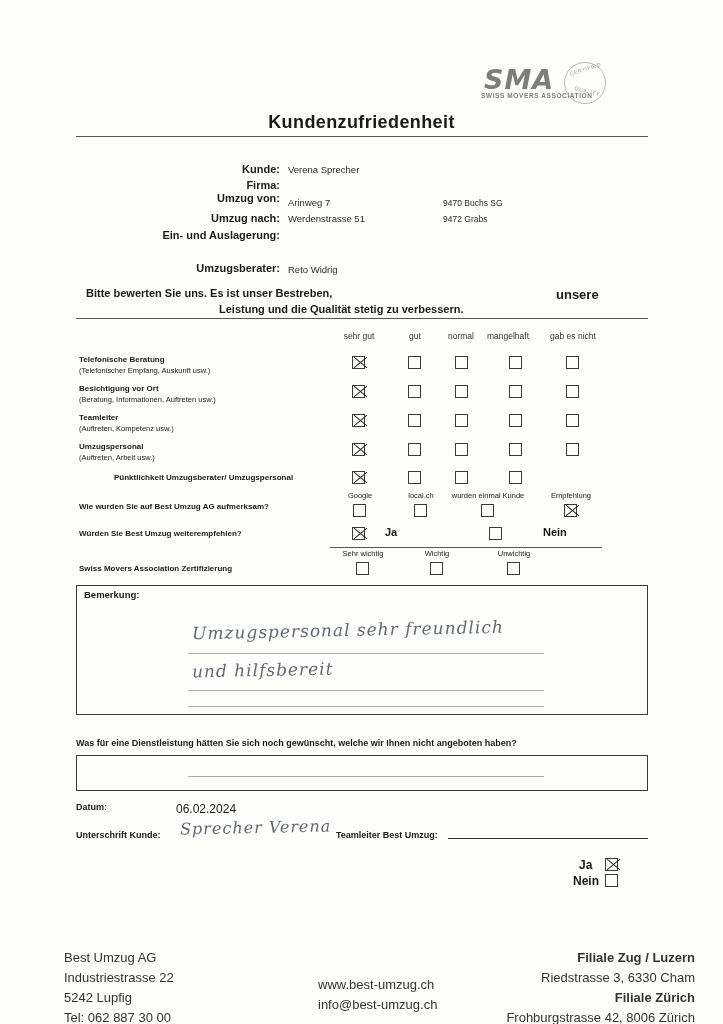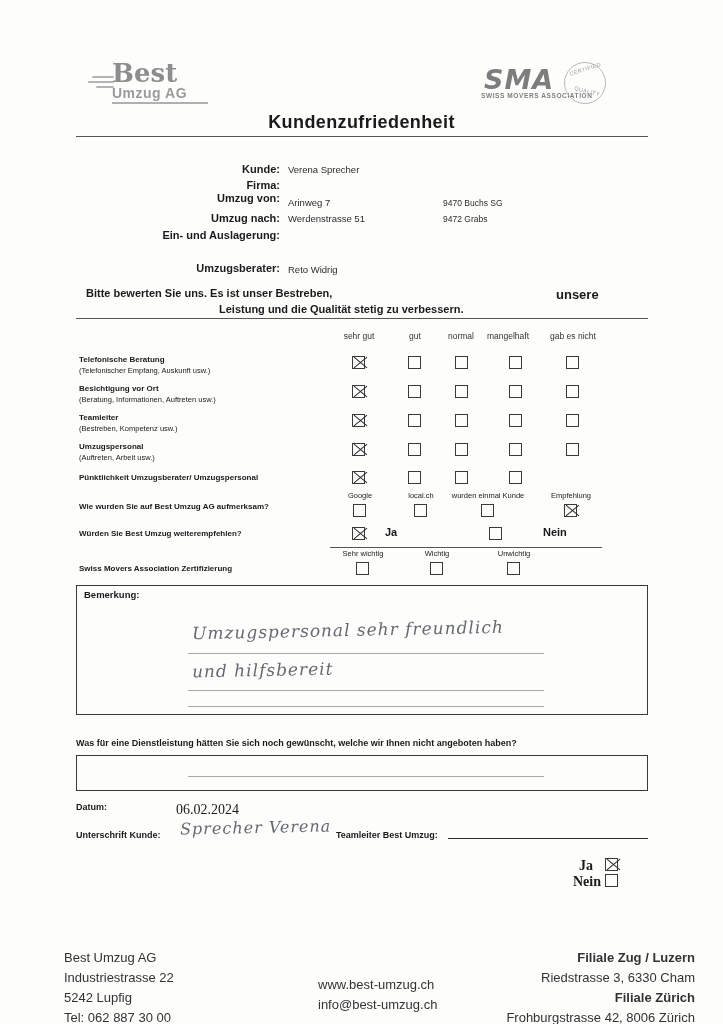--- a/index.html
+++ b/index.html
@@ -295,22 +295,21 @@
     box-sizing: border-box;
   }
 
   .lbl-bold {
     position: absolute;
     font-size: 9px;
     font-weight: 700;
   }
   .val-plain {
     position: absolute;
-    font-size: 14px;
-    font-family: Liberation Serif, serif;
+    font-size: 12px;
   }
   .sig-line {
     position: absolute;
     height: 1px;
     background: #2b2b2b;
   }
 
   .consent {
     position: absolute;
     left: 76px;
@@ -331,30 +330,20 @@
   }
   .footer.left { left: 64px; }
   .footer.mid  { left: 318px; top: 975px;}
   .footer.right{ right: 28px; text-align: right; }
 </style>
 </head>
 <body>
 
 <div class="page">
 
-  <div class="logo-best">
-    <div class="swoosh">
-        <i></i>
-        <i></i>
-        <i></i>
-      </div>
-    <div class="best-word">Best</div>
-    <div class="umzug-word">Umzug AG</div>
-    <div class="underline"></div>
-  </div>
 
   <div class="logo-sma">
     <div class="sma-word">SMA</div>
     <div class="sma-sub">SWISS MOVERS ASSOCIATION</div>
     <div class="sma-circle"></div>
     <div class="sma-circle-text">CERTIFIED</div>
     <div class="sma-circle-text2">QUALITY</div>
   </div>
 
   <div class="title">Kundenzufriedenheit</div>
@@ -406,39 +395,39 @@
     <span class="sub">(Beratung, Informationen, Auftreten usw.)</span>
   </div>
   <div class="box checked" style="left:352px; top:385px;"></div>
   <div class="box" style="left:408px; top:385px;"></div>
   <div class="box" style="left:455px; top:385px;"></div>
   <div class="box" style="left:509px; top:385px;"></div>
   <div class="box" style="left:566px; top:385px;"></div>
 
   <div class="qrow-label" style="top:413px;">
     <span>Teamleiter</span><br>
-    <span class="sub">(Bestreben, Kompetenz usw.)</span>
+    <span class="sub">(Auftreten, Kompetenz usw.)</span>
   </div>
   <div class="box checked" style="left:352px; top:414px;"></div>
   <div class="box" style="left:408px; top:414px;"></div>
   <div class="box" style="left:455px; top:414px;"></div>
   <div class="box" style="left:509px; top:414px;"></div>
   <div class="box" style="left:566px; top:414px;"></div>
 
   <div class="qrow-label" style="top:442px;">
     <span>Umzugspersonal</span><br>
     <span class="sub">(Auftreten, Arbeit usw.)</span>
   </div>
   <div class="box checked" style="left:352px; top:443px;"></div>
   <div class="box" style="left:408px; top:443px;"></div>
   <div class="box" style="left:455px; top:443px;"></div>
   <div class="box" style="left:509px; top:443px;"></div>
   <div class="box" style="left:566px; top:443px;"></div>
 
-  <div class="qrow-label" style="top:473px;">
+  <div class="qrow-label" style="top:473px;margin-left:35px;">
     <span>Pünktlichkeit Umzugsberater/ Umzugspersonal</span>
   </div>
   <div class="box checked" style="left:352px; top:471px;"></div>
   <div class="box" style="left:408px; top:471px;"></div>
   <div class="box" style="left:455px; top:471px;"></div>
   <div class="box" style="left:509px; top:471px;"></div>
 
   <div class="qrow-label" style="top:502px;">Wie wurden Sie auf Best Umzug AG aufmerksam?</div>
   <div class="mini-head" style="left:320px; top:491px;">Google</div>
   <div class="mini-head" style="left:381px; top:491px;">local.ch</div>

